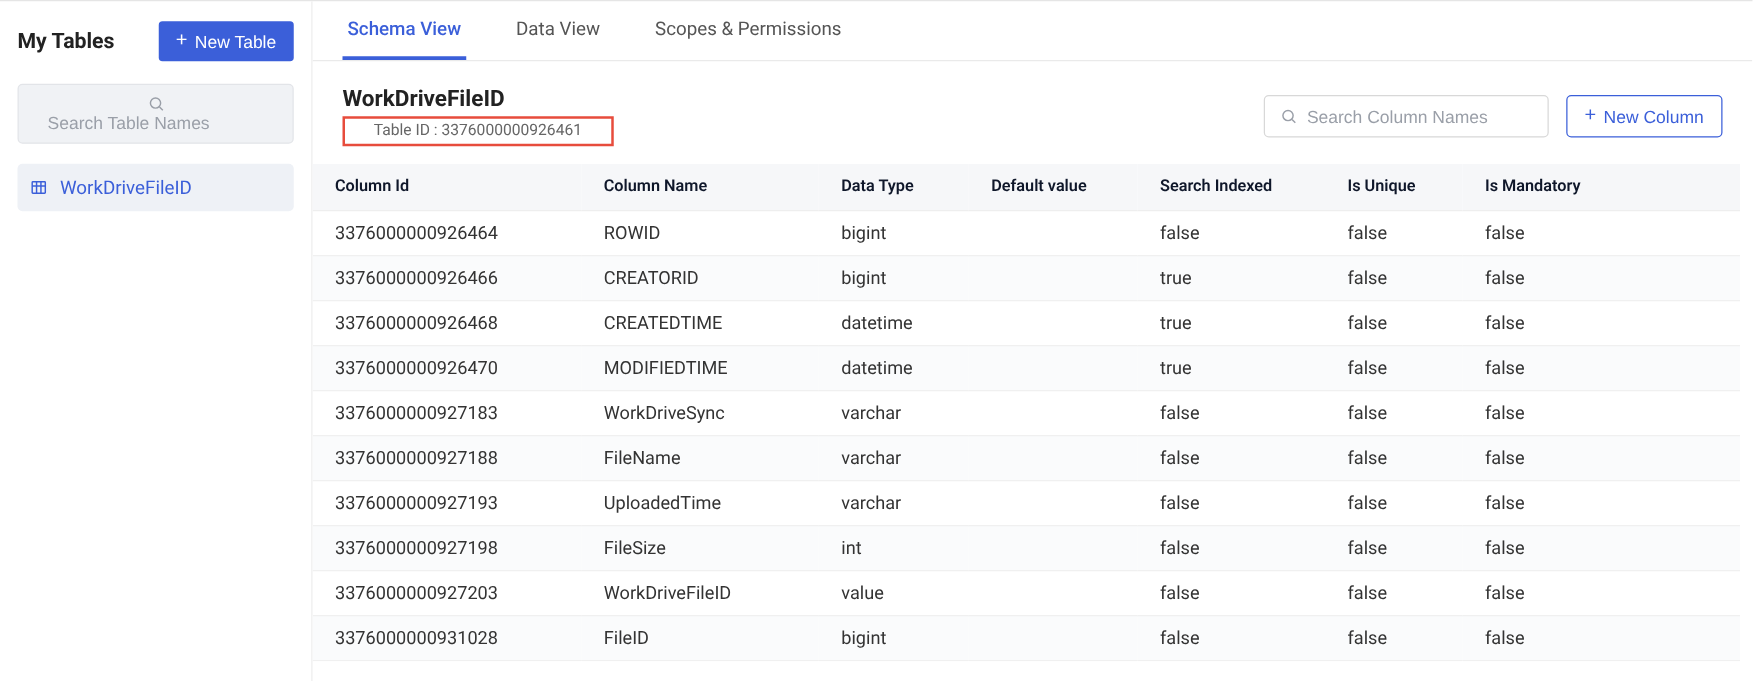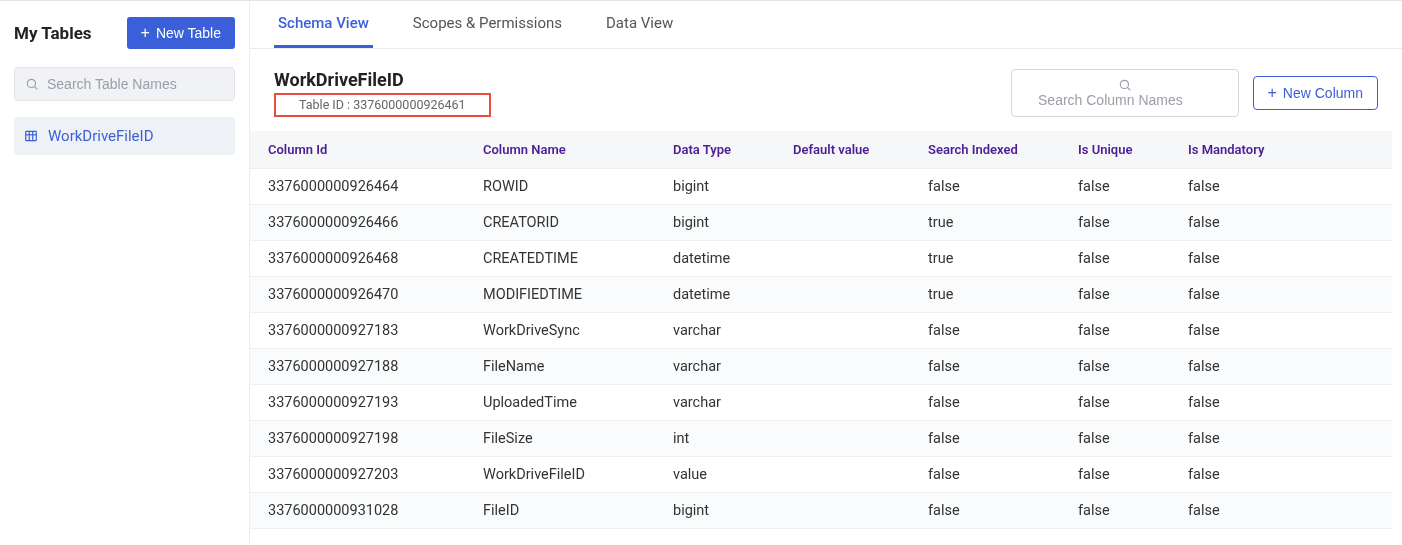--- a/index.html
+++ b/index.html
@@ -49,20 +49,21 @@
   }
   .search-box {
     display: flex;
     align-items: center;
     background: #f0f2f5;
     border: 1px solid #e2e4e8;
     border-radius: 4px;
     padding: 8px 10px;
     margin-bottom: 16px;
     color: #888;
+    flex-direction: column;
   }
   .search-box input {
     border: none;
     background: transparent;
     outline: none;
     flex: 1;
     font-size: 14px;
     color: #333;
     margin-left: 8px;
   }
@@ -135,21 +136,20 @@
     gap: 14px;
     align-items: center;
   }
   .col-search {
     display: flex;
     align-items: center;
     border: 1px solid #d8d8d8;
     border-radius: 4px;
     padding: 8px 12px;
     width: 228px;
-    flex-direction: column;
   }
   .col-search input {
     border: none;
     outline: none;
     flex: 1;
     font-size: 14px;
     margin-left: 8px;
   }
   .col-search input::placeholder { color: #9a9fa8; }
   .new-col-btn {
@@ -172,21 +172,21 @@
   }
   table.data-table {
     width: 100%;
     border-collapse: collapse;
     table-layout: fixed;
   }
   .data-table th {
     text-align: left;
     font-weight: 600;
     font-size: 13px;
-    color: #4c1d95;
+    color: #0f172a;
     background: #f6f7f9;
     padding: 11px 18px;
     border-bottom: 1px solid #eee;
   }
   .data-table td {
     padding: 9px 18px;
     font-size: 14.5px;
     color: #333;
     border-bottom: 1px solid #f0f0f0;
   }
@@ -233,22 +233,22 @@
           <line x1="9" y1="4" x2="9" y2="20"></line>
           <line x1="15" y1="4" x2="15" y2="20"></line>
         </svg>
       <span>WorkDriveFileID</span>
     </div>
   </aside>
 
   <main class="main">
     <div class="tabs">
       <div class="tab active">Schema View</div>
+      <div class="tab">Data View</div>
       <div class="tab">Scopes &amp; Permissions</div>
-      <div class="tab">Data View</div>
     </div>
 
     <div class="content-header">
       <div class="title-block">
         <div class="table-title">WorkDriveFileID</div>
         <div class="table-id">Table ID : 3376000000926461</div>
       </div>
       <div class="header-actions">
         <div class="col-search">
           <svg class="icon-svg" viewBox="0 0 24 24" fill="none" stroke="#9a9fa8" stroke-width="2">

